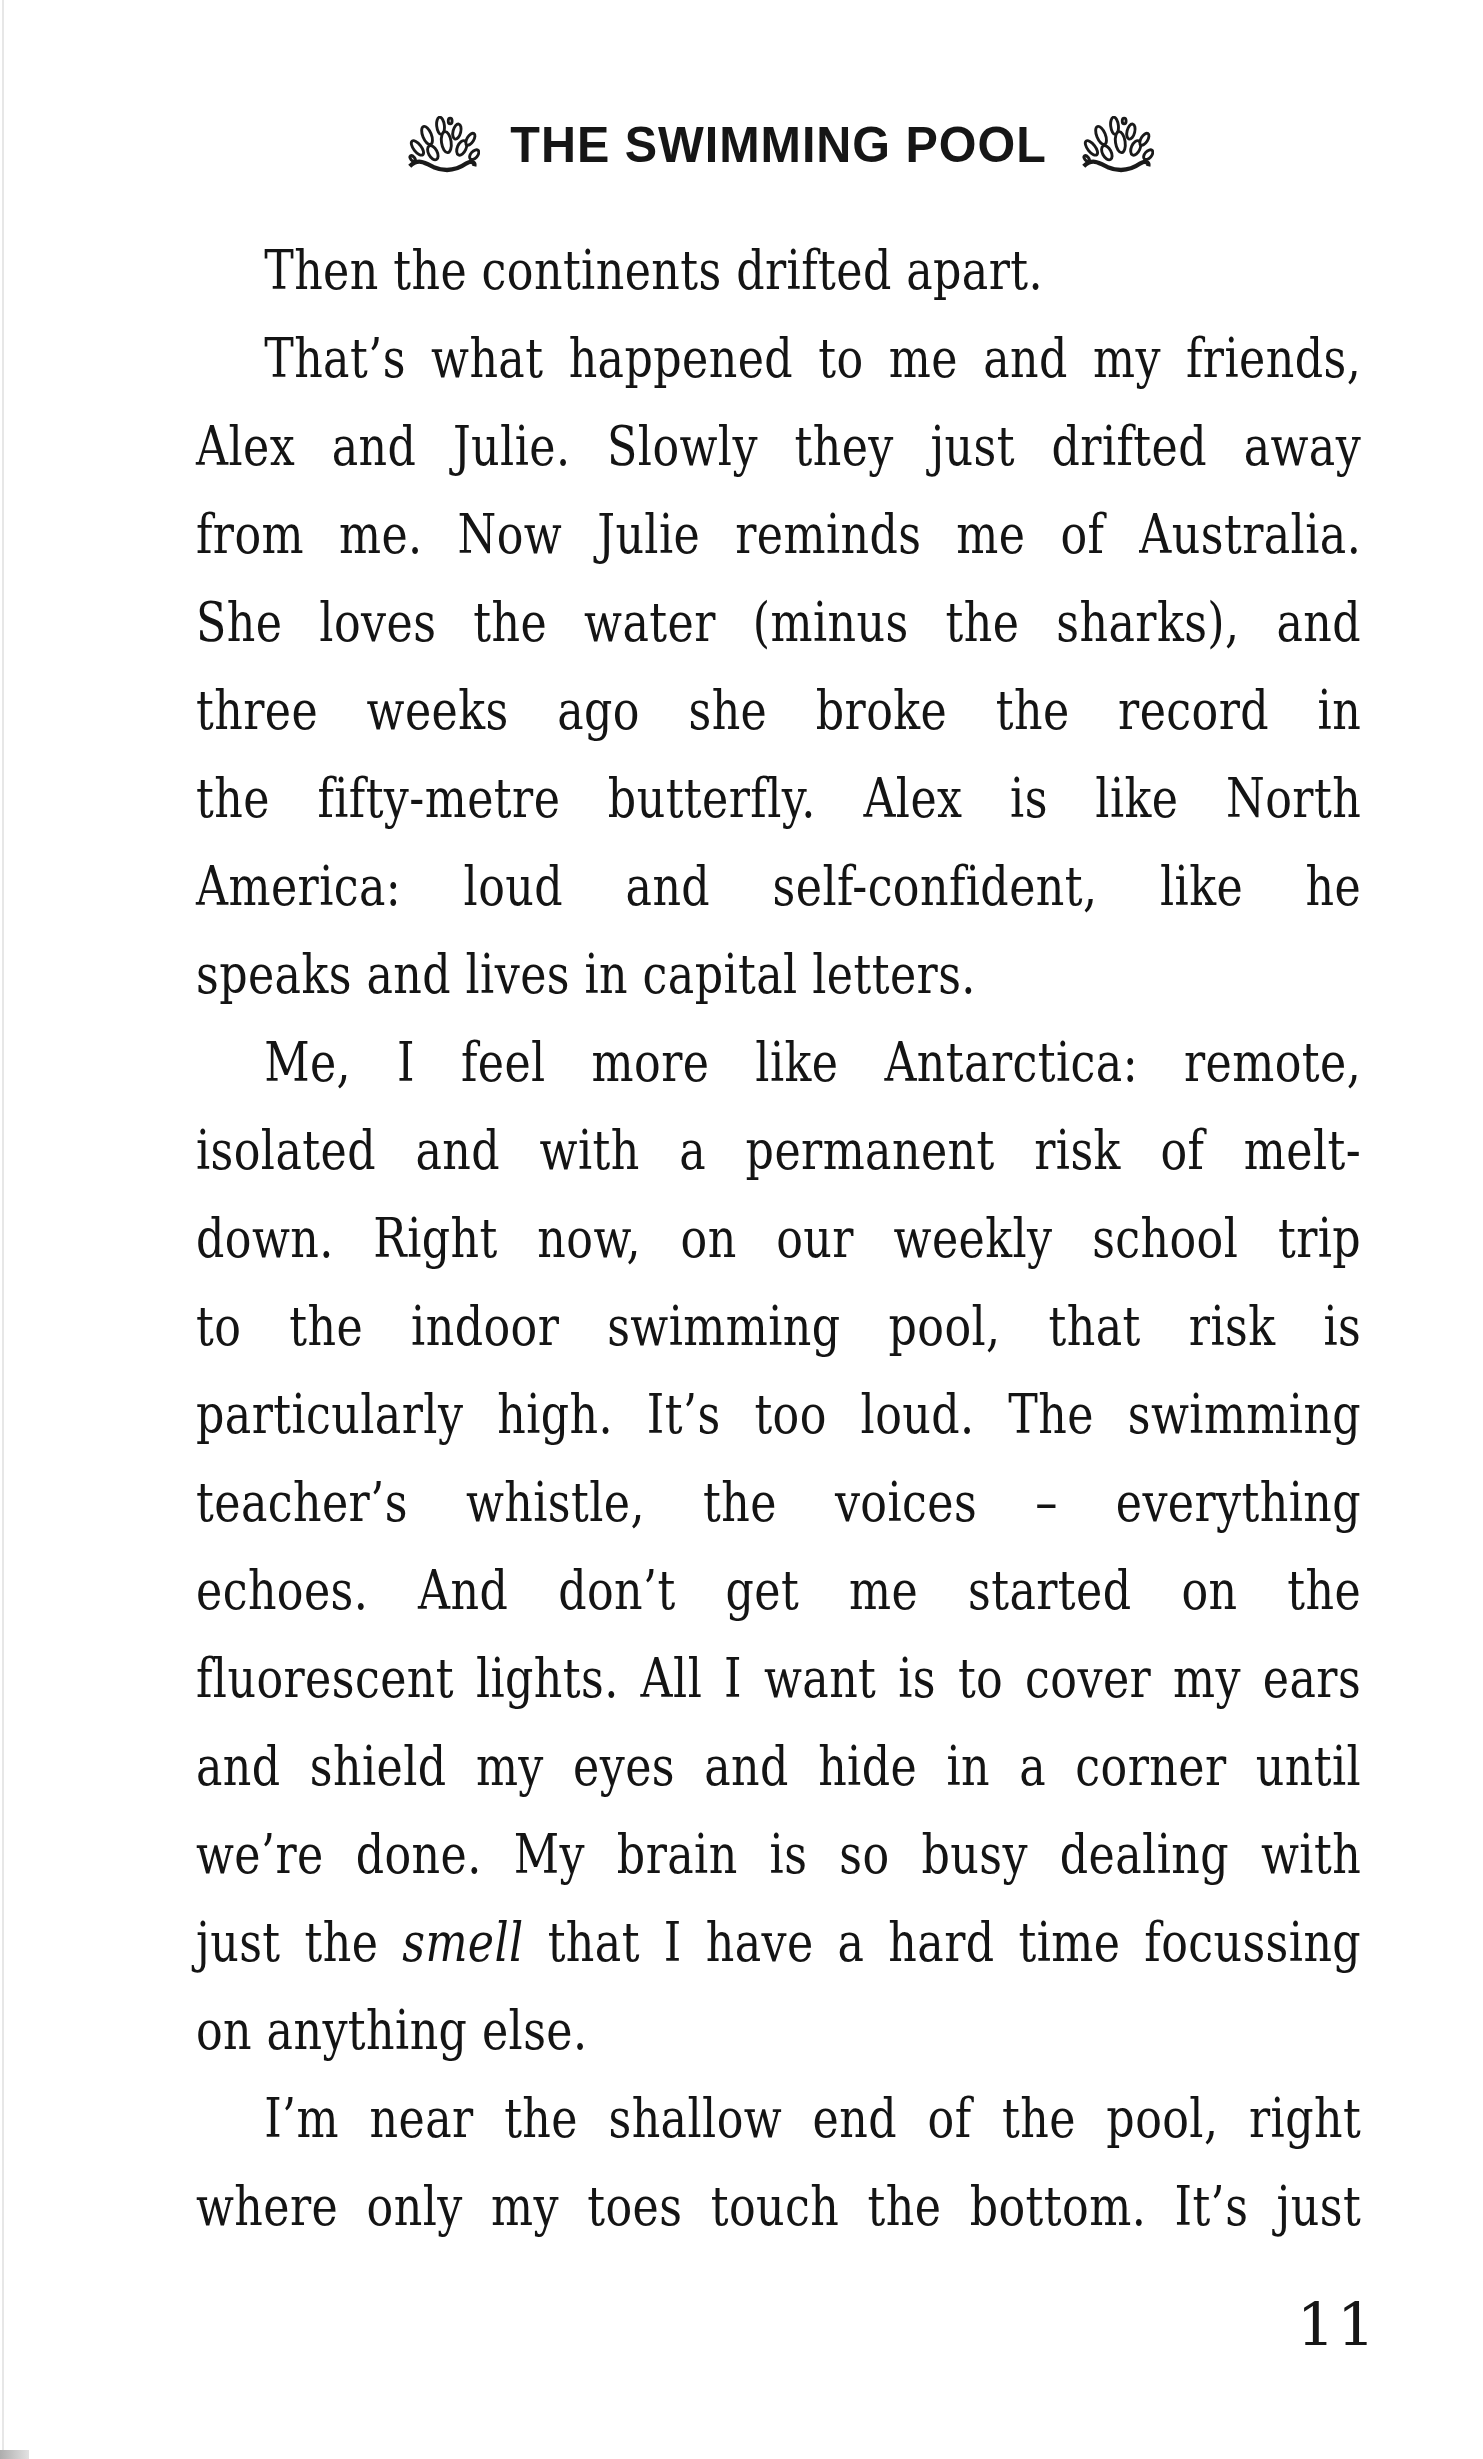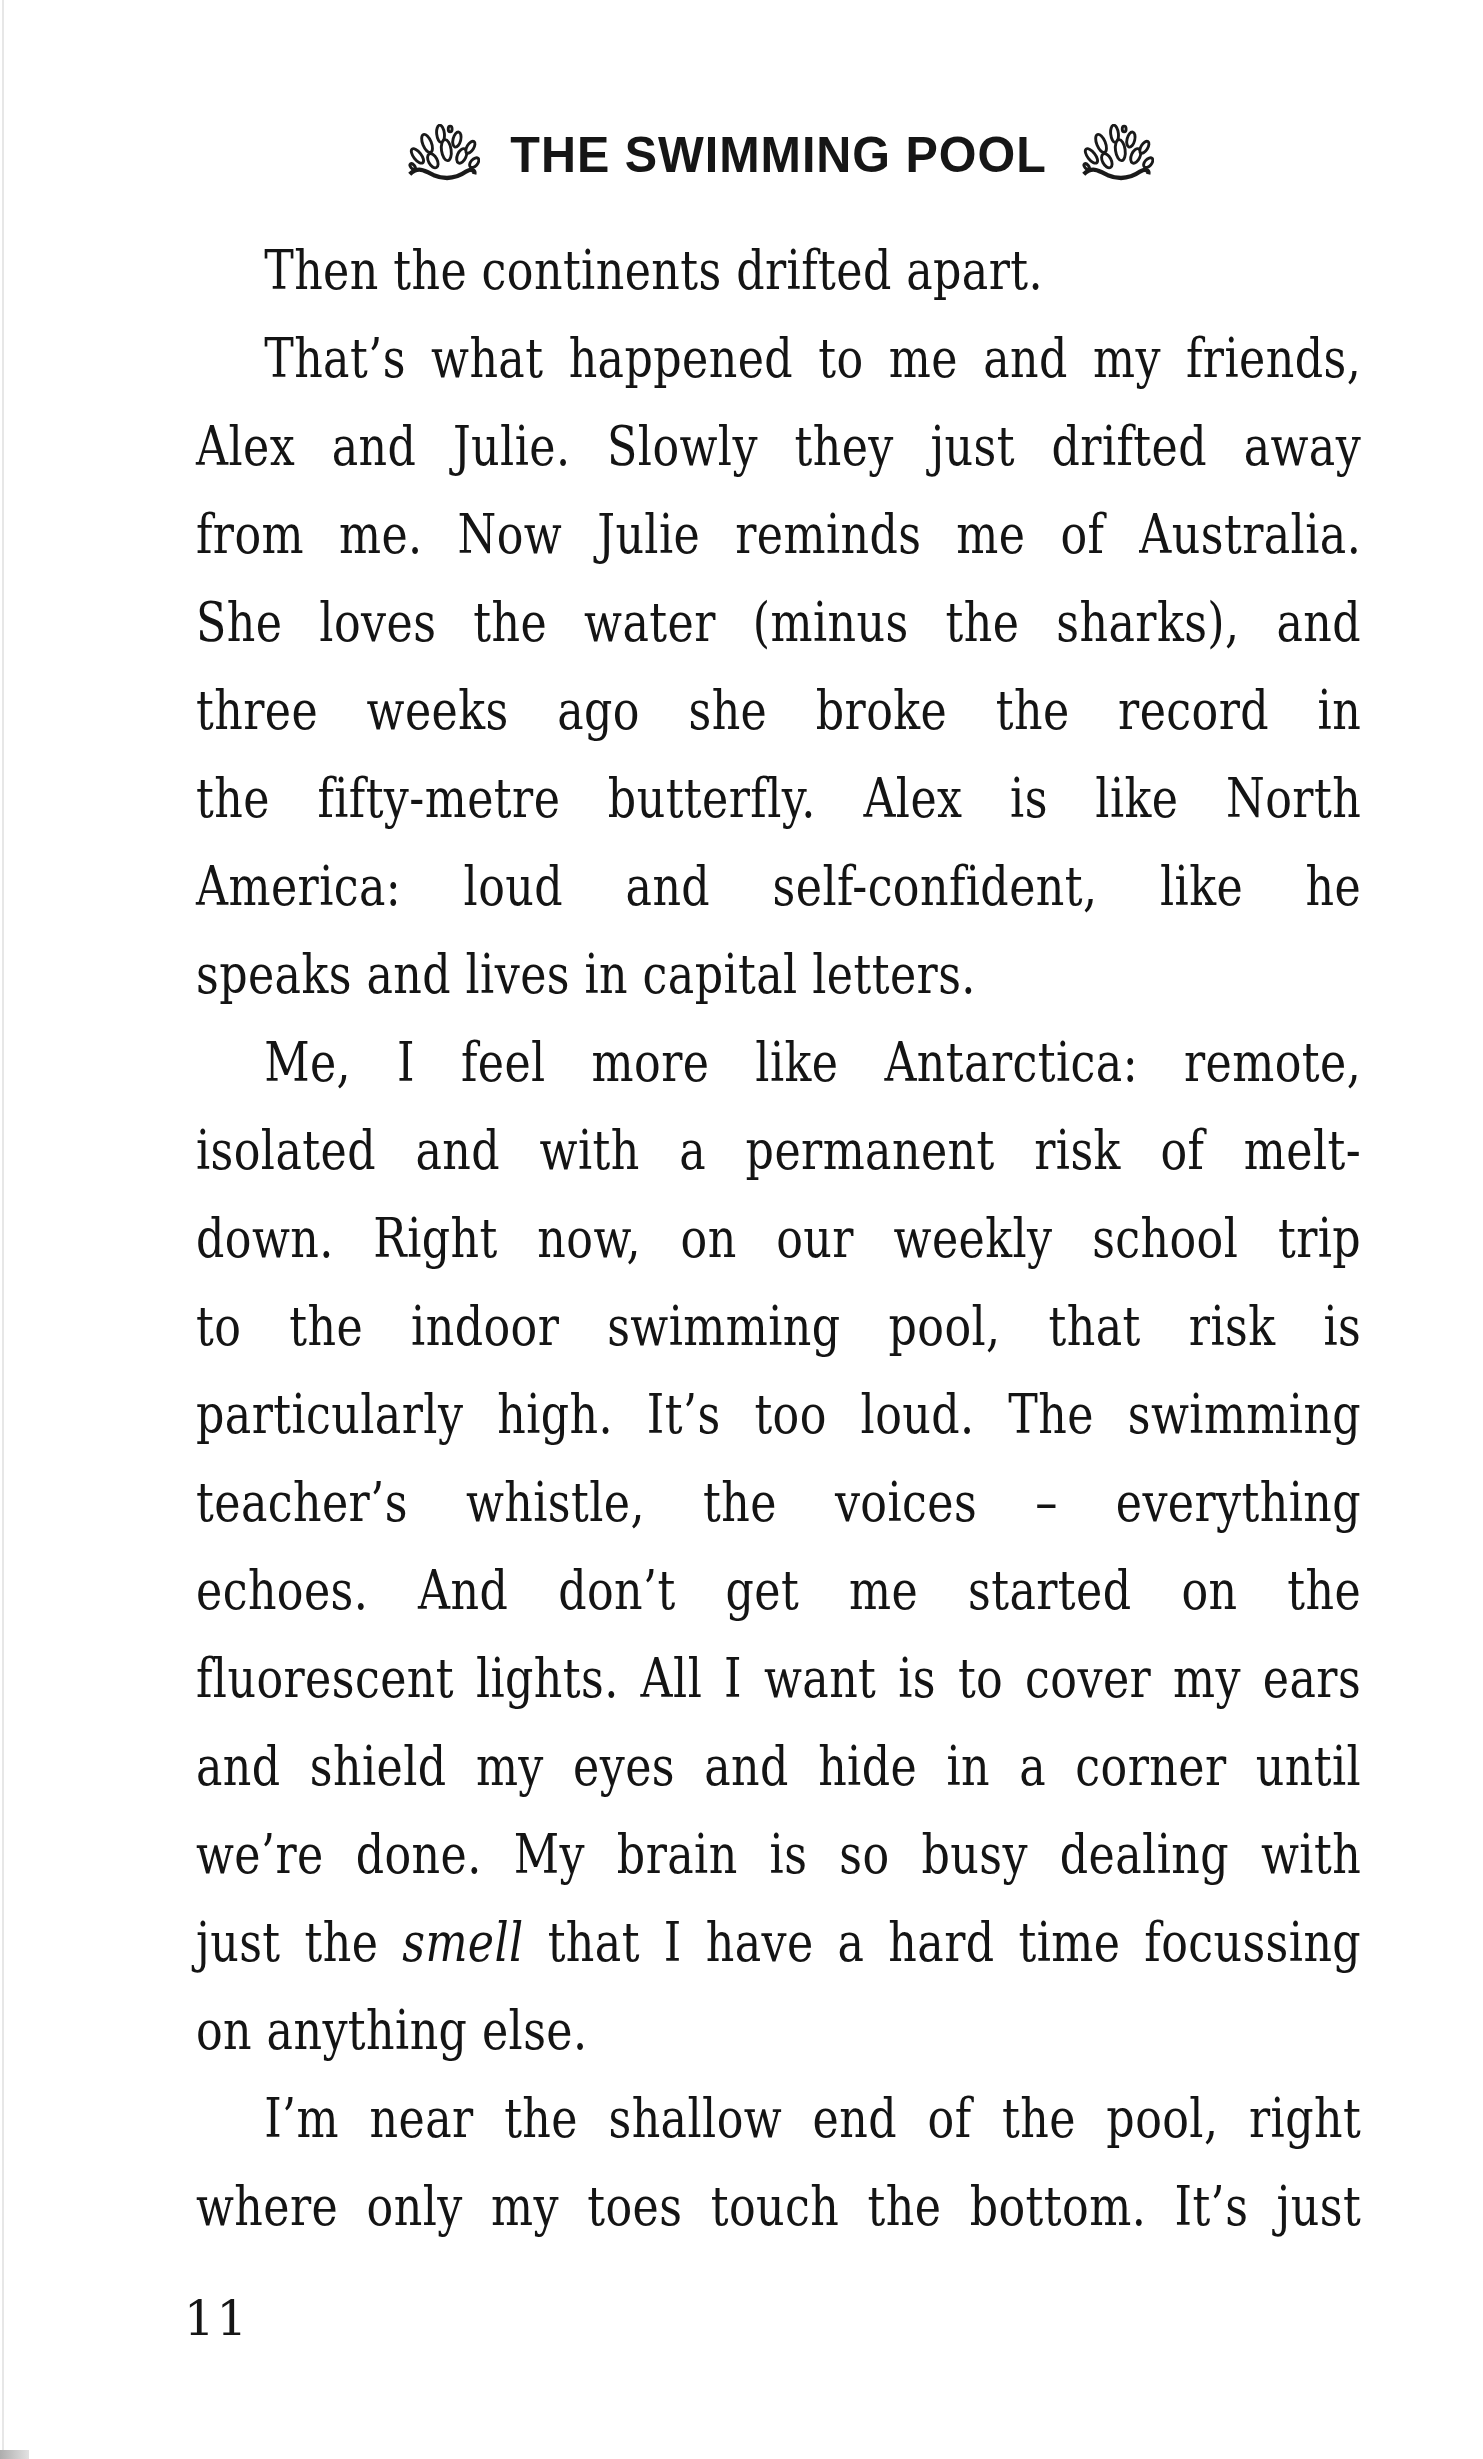--- a/index.html
+++ b/index.html
@@ -26,21 +26,21 @@
     width: 29px; height: 8.7px;
     background: linear-gradient(to right, #adadad, #e2e2e2);
   }
 
   
   .chapter-header {
     position: absolute;
     left: 196px; top: 116px;
     width: 1165px; height: 68px;
     display: flex;
-    align-items: flex-end;
+    align-items: flex-start;
     justify-content: center;
     gap: 22px;
   }
   .chapter-title {
     font-family: "Liberation Sans", sans-serif;
     font-weight: bold;
     font-size: 50px;
     letter-spacing: 1px;
     white-space: nowrap;
     color: #161616;
@@ -67,24 +67,24 @@
   .line.just {
     text-align: justify;
     text-align-last: justify;
   }
   .line.indent { text-indent: 83px; }
   .line em { font-style: italic; }
 
   
   .page-number {
     position: absolute;
-    left: 184px; top: 2290px;
+    left: 212px; top: 2290px;
     width: 1165px;
-    text-align: left;
-    font-size: 48px;
+    text-align: right;
+    font-size: 60px;
     letter-spacing: 1.9px;
     color: #161616;
   }
 </style>
 </head>
 <body>
 
 <div class="scan-edge-line"></div>
 <div class="scan-corner-mark"></div>
 

